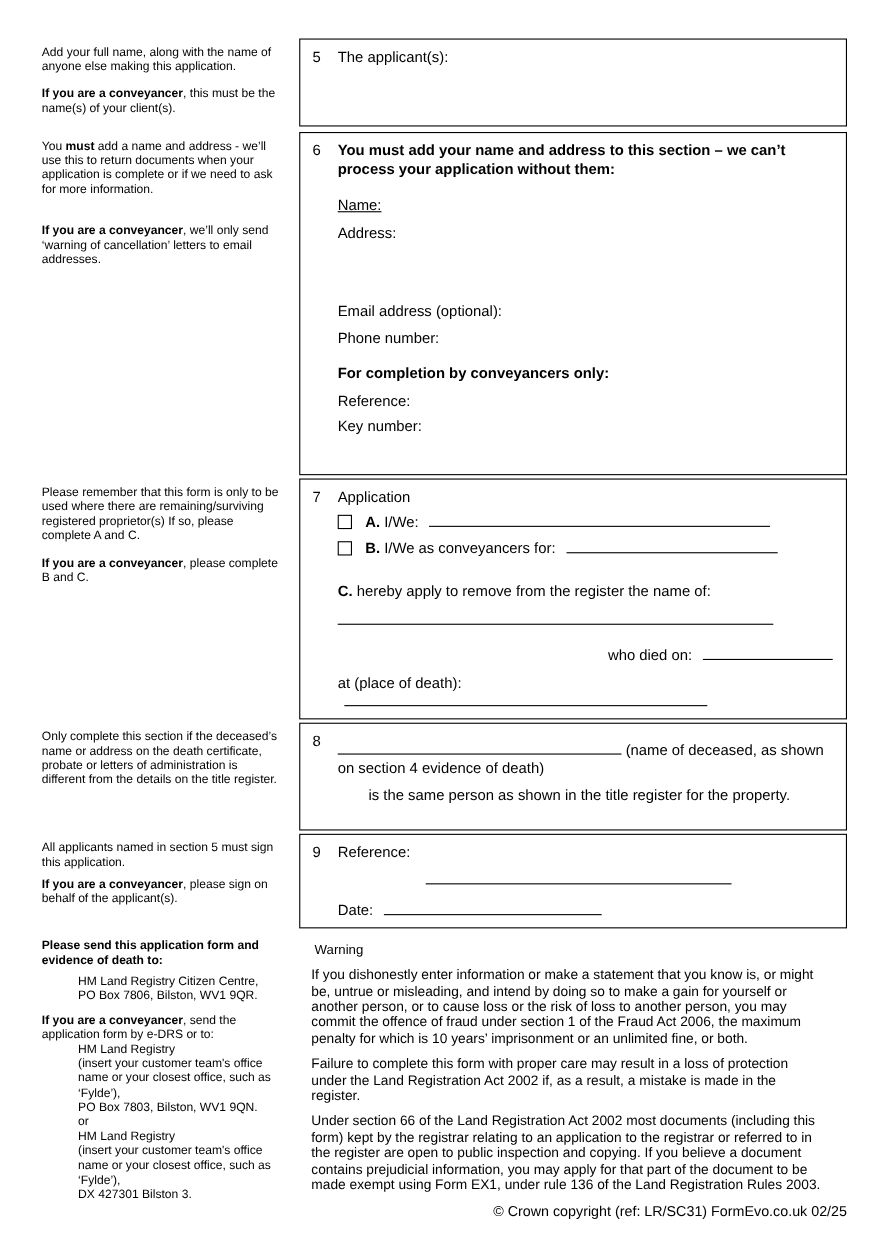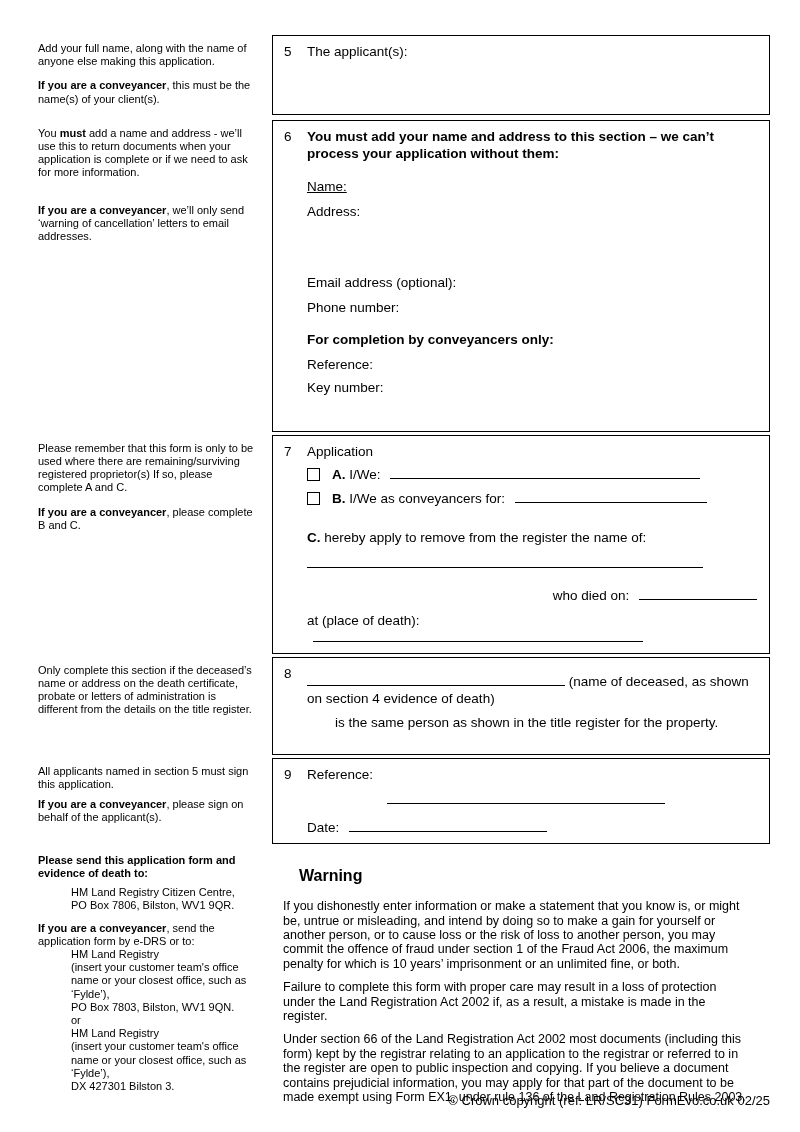--- a/index.html
+++ b/index.html
@@ -63,21 +63,21 @@
   
   .s8-name-line { margin-top: 8px !important; }
   .s8-statement { margin-top: 7px !important; padding-left: 28px; }
 
   
   .sig-line-row { margin-top: 8px !important; }
   .date-row { margin-top: 11px !important; }
 
   
   .warning { padding: 6px 22px 0 11px; font-size: 12.5px; line-height: 14.4px; }
-  .warning-heading { font-weight: bold; font-size: 16px; margin: 16px; }
+  .warning-heading { font-weight: normal; font-size: 12px; margin: 3px; }
   .warning p.wp { margin: 9px 0 0 0; }
 
   .footer {
     position: absolute; right: 30px; bottom: 24px;
     font-size: 13px;
   }
 </style>
 </head>
 <body>
 

